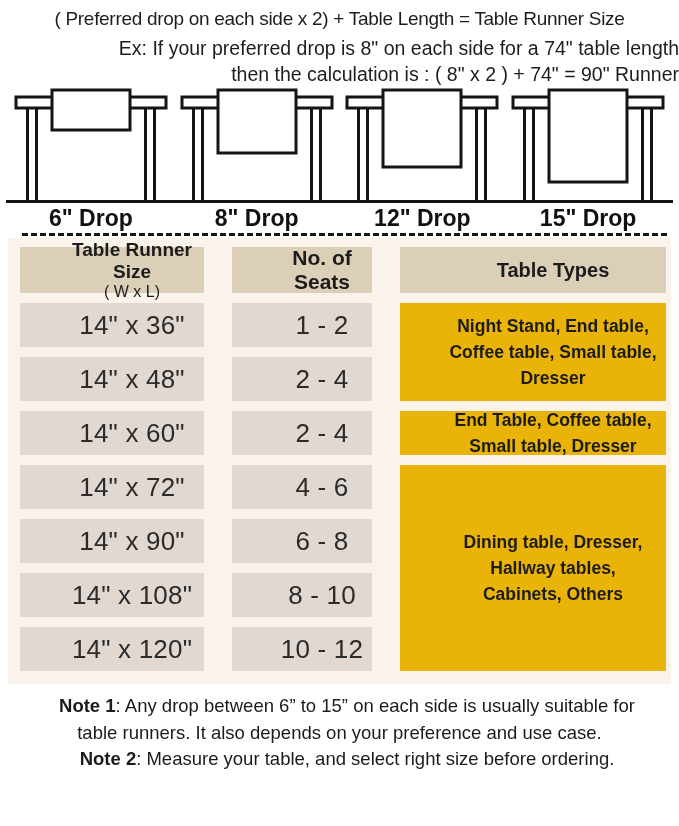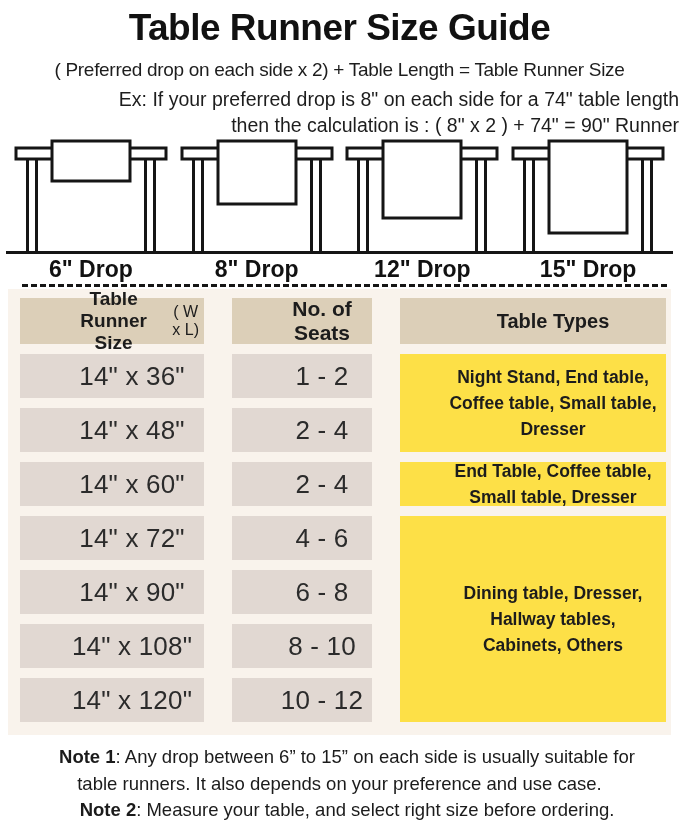--- a/index.html
+++ b/index.html
@@ -45,51 +45,50 @@
     box-sizing:border-box;
     margin:2px 8px 0; height:446px;
     background:#f9f3ec;
     padding:9px 0 0 12px;
     display:grid;
     grid-template-columns:184px 140px 266px;
     grid-template-rows:46px repeat(7, 44px);
     column-gap:28px; row-gap:10px;
   }
   .cell {
-    display:flex; flex-direction:row; align-items:center; justify-content:center;
+    display:flex; flex-direction:column; align-items:center; justify-content:center;
     text-align:center;
     padding-left:40px;
   }
   .hdr { background:#dccfb8; font-weight:bold; color:#1c1c1c; }
   .hdr-l1 { font-size:19px; line-height:22px; }
   .hdr-l2 { font-size:16px; line-height:18px; font-weight:normal; }
   .hdr-seats { font-size:21px; }
   .hdr-types { font-size:20px; }
   .data { background:#e1d8d2; font-size:26px; color:#2b2b2b; letter-spacing:0.2px; }
-  .types { background:#fde047; }
+  .types { background:#eab308; }
   .types span {
     display:block; font-weight:bold; font-size:17.5px; line-height:26px; color:#1c1c1c;
   }
   .types-a span { max-width:235px; }
   .types-b span { max-width:255px; }
   .types-c span { max-width:198px; }
   .c1 { grid-column:1; } .c2 { grid-column:2; } .c3 { grid-column:3;text-align:center; }
 
   
   .notes { margin:9px 4px 0; text-align:center; font-size:18.5px; line-height:26.5px; color:#1b1b1b; }
   .notes p { margin:0; }
   .notes strong { font-weight:bold;margin-left:15px; }
   .note-line2 { display:block; }
 </style>
 </head>
 <body>
 
 <div class="page">
 
-  <h1 class="title">Table Runner Size Guide</h1>
   <p class="formula">( Preferred drop on each side x 2) + Table Length = Table Runner Size</p>
   <p class="example-line">Ex: If your preferred drop is 8" on each side for a 74" table length</p>
   <p class="example-line example-line2">then the calculation is : ( 8" x 2 ) + 74" = 90" Runner</p>
 
   <div class="illustrations">
     <div class="illus">
       <svg viewBox="0 0 160 112" width="160" height="112">
         <path class="leg" d="M16.5 20 V112 M25.5 20 V112 M134.5 20 V112 M143.5 20 V112"></path>
         <rect class="ttop" x="5" y="9" width="150" height="11"></rect>
         <rect class="runner" x="41" y="2" width="78" height="40"></rect>

